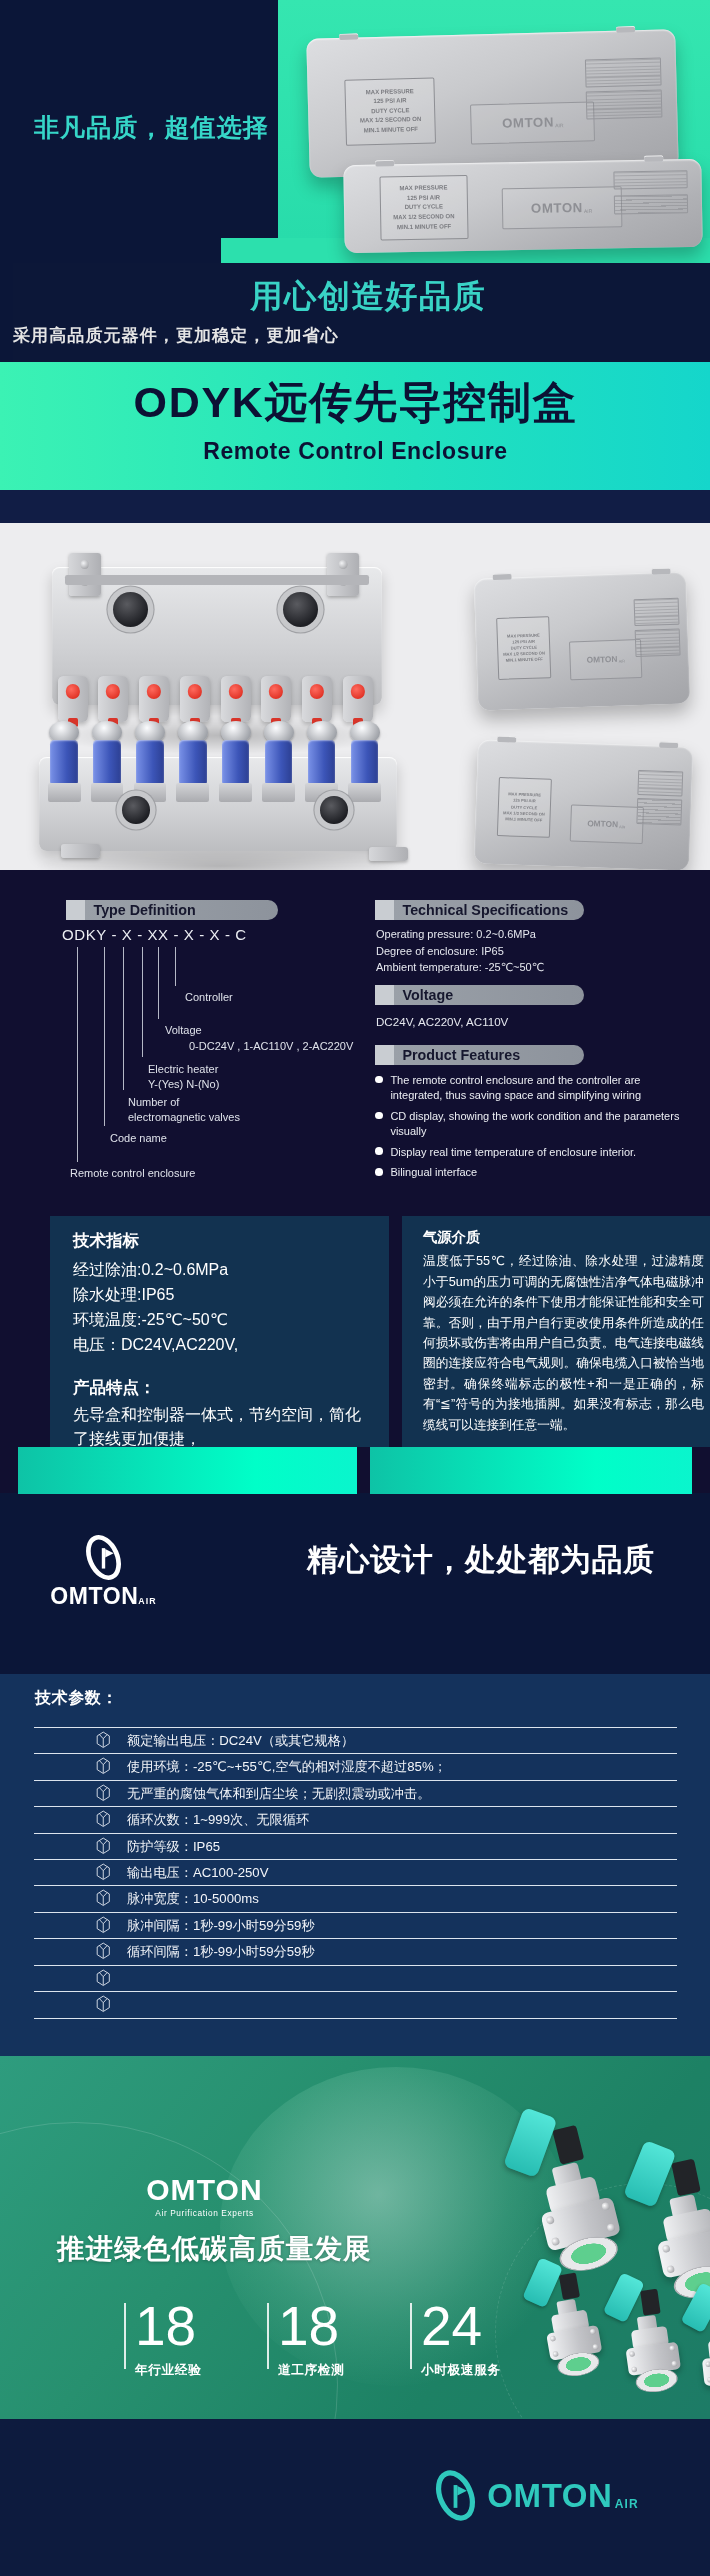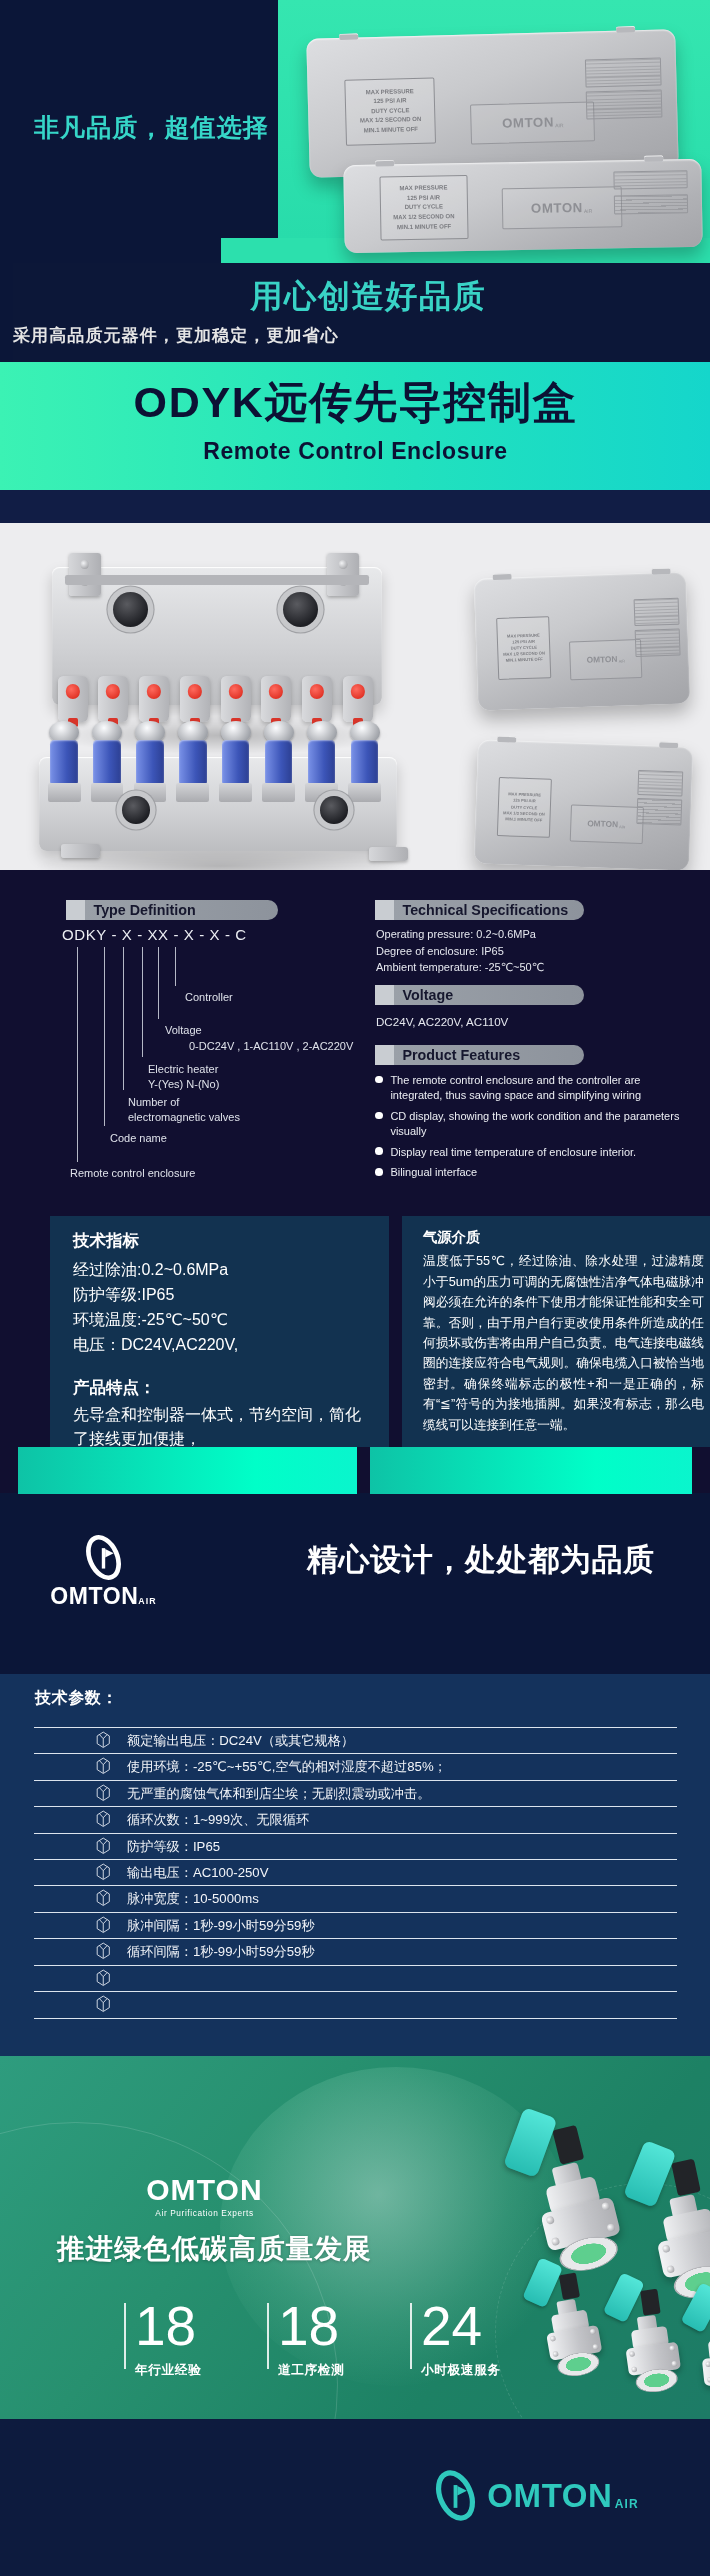--- a/index.html
+++ b/index.html
@@ -376,21 +376,21 @@
     <div class="featlist">
       <div class="fitem"><span class="dot"></span><span>The remote control enclosure and the controller are integrated, thus saving space and simplifying wiring</span></div>
       <div class="fitem"><span class="dot"></span><span>CD display, showing the work condition and the parameters visually</span></div>
       <div class="fitem"><span class="dot"></span><span>Display real time temperature of enclosure interior.</span></div>
       <div class="fitem"><span class="dot"></span><span>Bilingual interface</span></div>
     </div>
 
     <div class="card card-l">
       <div class="c-title">技术指标</div>
       <div class="c-line">经过除油:0.2~0.6MPa</div>
-      <div class="c-line">防护等级:IP65</div>
+      <div class="c-line">除水处理:IP65</div>
       <div class="c-line">环境温度:-25℃~50℃</div>
       <div class="c-line">电压：DC24V,AC220V,</div>
       <div class="c-gap"></div>
       <div class="c-title">产品特点：</div>
       <div class="c-para">先导盒和控制器一体式，节约空间，简化了接线更加便捷，</div>
     </div>
     <div class="card card-r">
       <div class="c-title" style="font-size:14.3px;">气源介质</div>
       <div class="r-para">温度低于55℃，经过除油、除水处理，过滤精度小于5um的压力可调的无腐蚀性洁净气体电磁脉冲阀必须在允许的条件下使用才能保证性能和安全可靠。否则，由于用户自行更改使用条件所造成的任何损坏或伤害将由用户自己负责。电气连接电磁线圈的连接应符合电气规则。确保电缆入口被恰当地密封。确保终端标志的极性+和一是正确的，标有“≦”符号的为接地插脚。如果没有标志，那么电缆线可以连接到任意一端。</div>
     </div>

